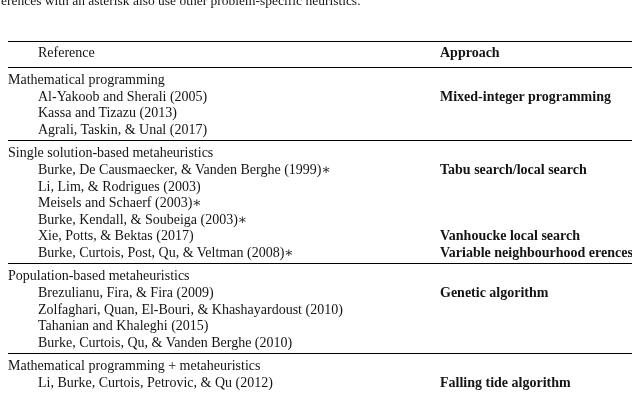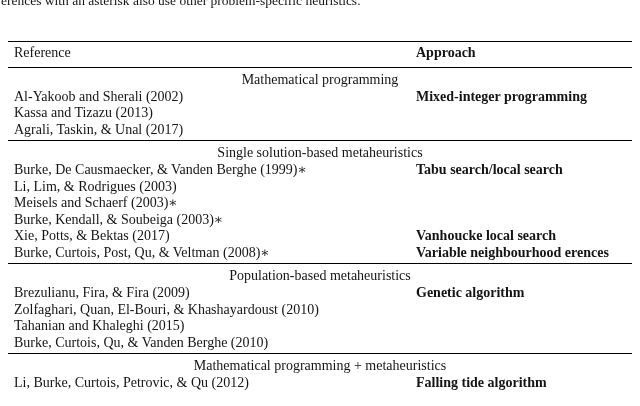--- a/index.html
+++ b/index.html
@@ -45,28 +45,29 @@
     white-space: nowrap;
   }
   .row.header-row {
     padding-top: 3px;
     padding-bottom: 3px;
   }
   .cell.ref {
     width: 402px;
     flex-shrink: 0;
     overflow: hidden;
+    margin-left: 24px;
   }
   .cell.app {
     flex: 1;
     overflow: hidden;
     font-weight: bold;
   }
   .section-title {
-    text-align: center;
+    text-align: left;
     line-height: 17px;
     padding: 1px 0 1px 0;
   }
 </style>
 </head>
 <body>
 
 <div class="caption-wrap">
   <span>erences with an asterisk also use other problem-specific heuristics.</span>
 </div>
@@ -76,21 +77,21 @@
   <div class="row header-row">
     <div class="cell ref">Reference</div>
     <div class="cell app">Approach</div>
   </div>
 
   <div class="rule"></div>
 
   <div class="section-title">Mathematical programming</div>
 
   <div class="row">
-    <div class="cell ref">Al-Yakoob and Sherali (2002)</div>
+    <div class="cell ref">Al-Yakoob and Sherali (2005)</div>
     <div class="cell app">Mixed-integer programming</div>
   </div>
   <div class="row">
     <div class="cell ref">Kassa and Tizazu (2013)</div>
     <div class="cell app"></div>
   </div>
   <div class="row">
     <div class="cell ref">Agrali, Taskin, &amp; Unal (2017)</div>
     <div class="cell app"></div>
   </div>

